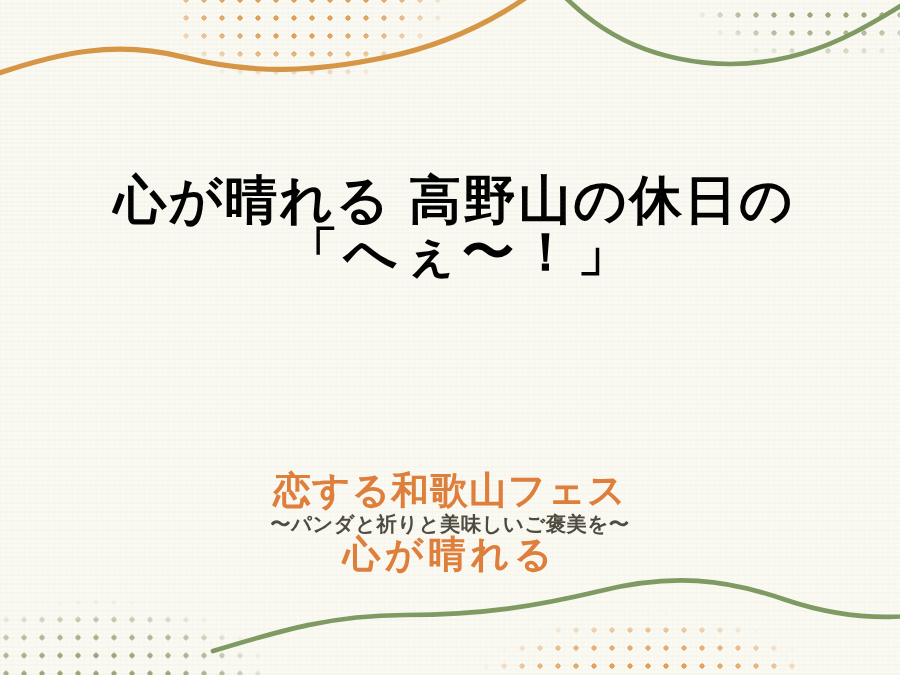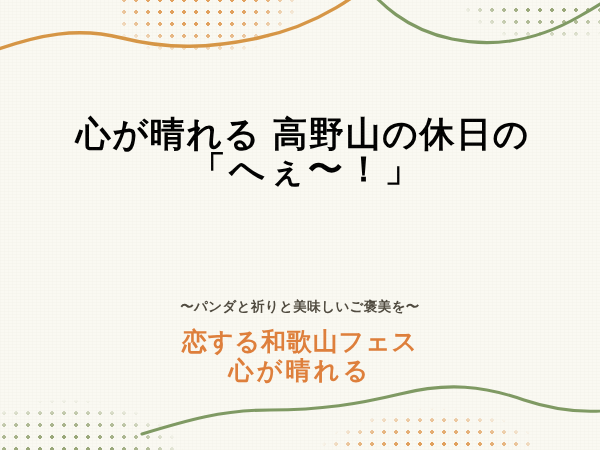--- a/index.html
+++ b/index.html
@@ -175,19 +175,19 @@
   <div id="paper-texture"></div>
 
   <div id="content">
 
     <div id="headline-block">
       <div class="headline-line" id="headline-line-1">心が晴れる 高野山の休日の</div>
       <div class="headline-line" id="headline-line-2">「へぇ〜！」</div>
     </div>
 
     <div id="brand-block">
+      <div id="brand-name-line-1">恋する和歌山フェス</div>
       <div id="brand-tagline">〜パンダと祈りと美味しいご褒美を〜</div>
-      <div id="brand-name-line-1">恋する和歌山フェス</div>
       <div id="brand-name-line-2">心が晴れる</div>
     </div>
 
   </div>
 </div>
 
 </body></html>

